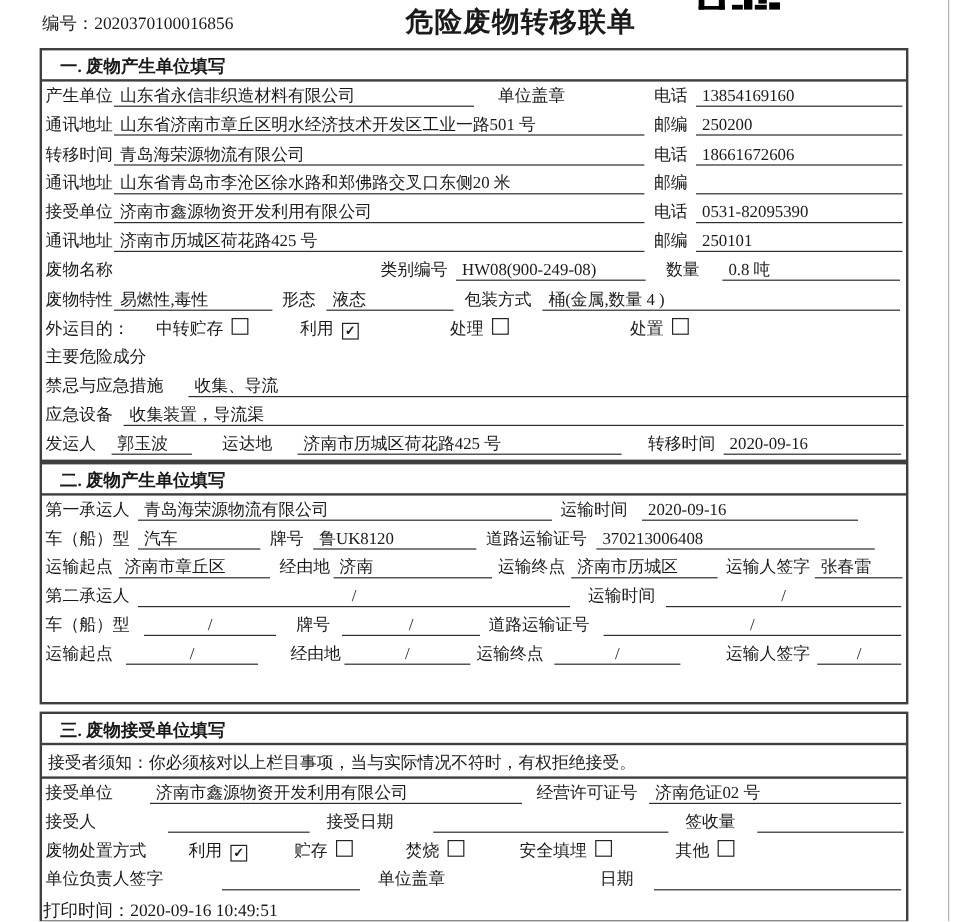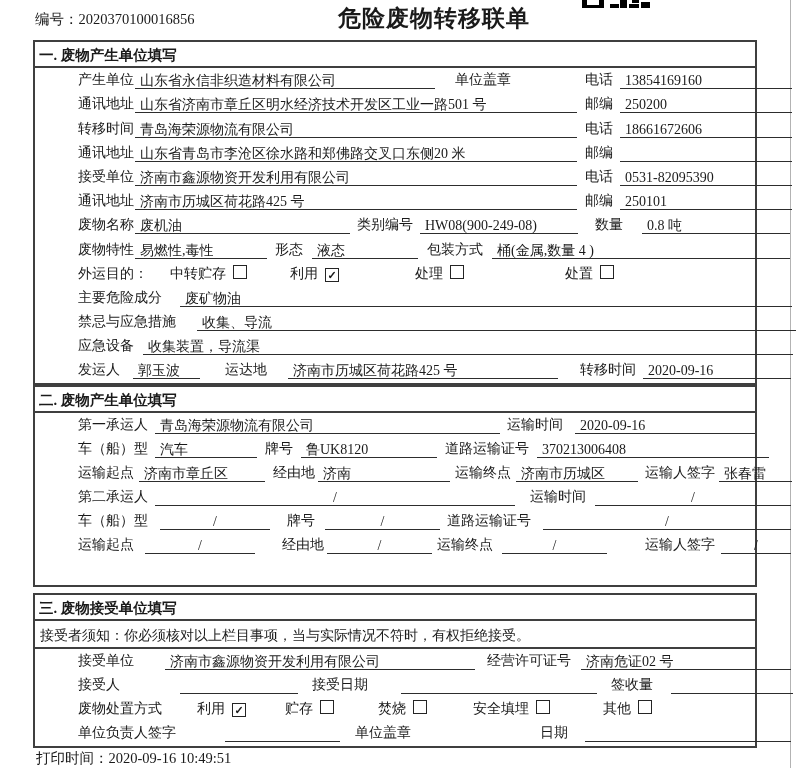--- a/index.html
+++ b/index.html
@@ -5,24 +5,24 @@
   html,body{margin:0;padding:0;background:#ffffff;}
   .page{position:relative;width:796px;height:768px;background:#fff;overflow:hidden;
         font-family:"Liberation Serif","DejaVu Serif",serif;color:#1a1a1a;}
   .serial{position:absolute;left:35px;top:10px;font-size:14.5px;white-space:nowrap;}
   .doc-title{position:absolute;left:338px;top:3px;margin:0;font-size:23px;font-weight:bold;
              letter-spacing:1px;white-space:nowrap;}
   .qr{position:absolute;left:582px;top:0;}
   .page-edge{position:absolute;left:790px;top:0;width:1px;height:768px;background:#b3b3b3;}
   .box{position:absolute;left:33px;width:724px;border:2px solid #3f3f3f;box-sizing:border-box;background:#fff;}
   .sec-title{height:26px;box-sizing:border-box;border-bottom:2px solid #3f3f3f;
-             font-size:14.5px;font-weight:bold;padding:4px 0 0 4px;}
+             font-size:14.5px;font-weight:bold;padding:4px 0 0 15px;}
   .note{position:relative;height:28px;box-sizing:border-box;border-bottom:2px solid #3f3f3f;
         font-size:14px;padding:6px 0 0 5px;white-space:nowrap;}
-  .row{position:relative;height:24.2px;font-size:14px;margin-left:40px;}
+  .row{position:relative;height:24.2px;font-size:14px;}
   .r24{height:24px;}
   .lb{position:absolute;bottom:3px;white-space:nowrap;}
   .ul{position:absolute;bottom:3px;height:17px;line-height:17px;border-bottom:1px solid #2d2d2d;
       white-space:nowrap;padding-left:5px;box-sizing:border-box;overflow:visible;}
   .ul.c{text-align:center;padding-left:0;}
   .opt{position:absolute;bottom:3px;white-space:nowrap;}
   .cbx{display:inline-block;width:12px;height:12px;border:1.5px solid #242424;margin-left:7px;
        font-size:11px;line-height:12px;text-align:center;font-weight:bold;vertical-align:-1px;}
   .print-time{position:absolute;left:36px;top:749px;font-size:14.5px;white-space:nowrap;}
 </style>
@@ -89,21 +89,20 @@
 
     <div class="row">
       <span class="lb" style="left:3px">通讯地址</span>
       <span class="ul" style="left:60px;width:442px">济南市历城区荷花路425 号</span>
       <span class="lb" style="left:510px">邮编</span>
       <span class="ul" style="left:545px;width:172px">250101</span>
     </div>
 
     <div class="row">
       <span class="lb" style="left:3px">废物名称</span>
-      <span class="ul" style="left:60px;width:215px">废机油</span>
       <span class="lb" style="left:282px">类别编号</span>
       <span class="ul" style="left:345px;width:158px">HW08(900-249-08)</span>
       <span class="lb" style="left:520px">数量</span>
       <span class="ul" style="left:567px;width:148px">0.8 吨</span>
     </div>
 
     <div class="row">
       <span class="lb" style="left:3px">废物特性</span>
       <span class="ul" style="left:60px;width:132px">易燃性,毒性</span>
       <span class="lb" style="left:200px">形态</span>
@@ -115,21 +114,20 @@
     <div class="row">
       <span class="lb" style="left:3px">外运目的：</span>
       <span class="opt" style="left:95px"><span>中转贮存</span><span class="cbx"></span></span>
       <span class="opt" style="left:215px"><span>利用</span><span class="cbx checked">✓</span></span>
       <span class="opt" style="left:340px"><span>处理</span><span class="cbx"></span></span>
       <span class="opt" style="left:490px"><span>处置</span><span class="cbx"></span></span>
     </div>
 
     <div class="row">
       <span class="lb" style="left:3px">主要危险成分</span>
-      <span class="ul" style="left:105px;width:612px">废矿物油</span>
     </div>
 
     <div class="row">
       <span class="lb" style="left:3px">禁忌与应急措施</span>
       <span class="ul" style="left:122px;width:600px">收集、导流</span>
     </div>
 
     <div class="row">
       <span class="lb" style="left:3px">应急设备</span>
       <span class="ul" style="left:68px;width:650px">收集装置，导流渠</span>
@@ -196,21 +194,21 @@
       <span class="ul c" style="left:70px;width:110px">/</span>
       <span class="lb" style="left:207px">经由地</span>
       <span class="ul c" style="left:252px;width:105px">/</span>
       <span class="lb" style="left:362px">运输终点</span>
       <span class="ul c" style="left:427px;width:105px">/</span>
       <span class="lb" style="left:570px">运输人签字</span>
       <span class="ul c" style="left:646px;width:70px">/</span>
     </div>
   </section>
 
-  <section class="box" style="top:593px;height:155px">
+  <section class="box" style="top:593px;height:176px">
     <div class="sec-title">三. 废物接受单位填写</div>
     <div class="note">接受者须知：你必须核对以上栏目事项，当与实际情况不符时，有权拒绝接受。</div>
 
     <div class="row r24">
       <span class="lb" style="left:3px">接受单位</span>
       <span class="ul" style="left:90px;width:310px">济南市鑫源物资开发利用有限公司</span>
       <span class="lb" style="left:412px">经营许可证号</span>
       <span class="ul" style="left:506px;width:210px">济南危证02 号</span>
     </div>
 

